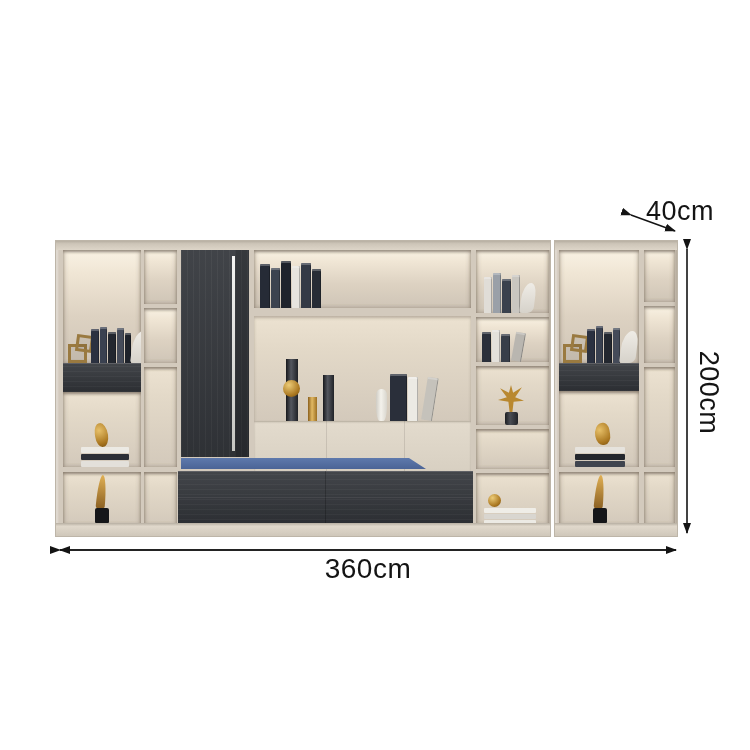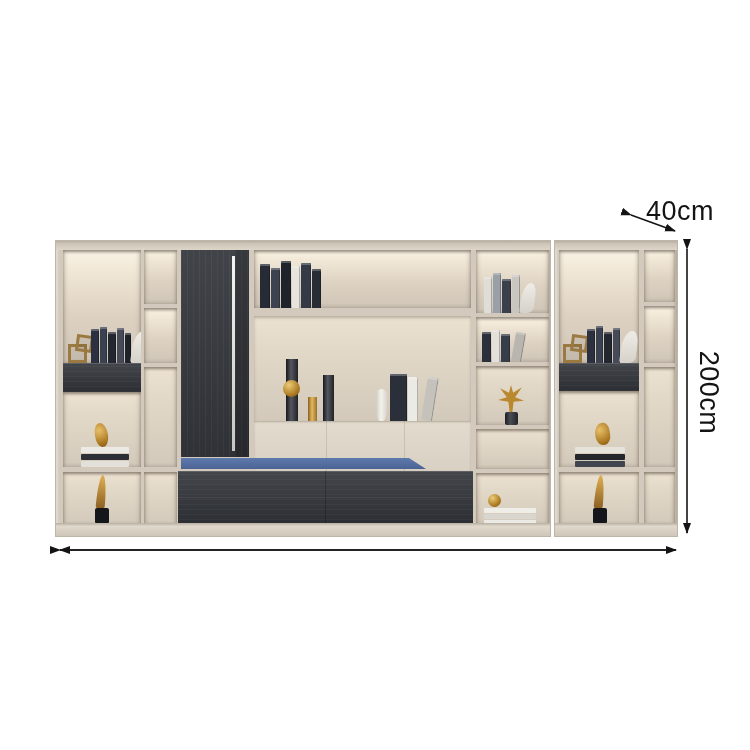--- a/index.html
+++ b/index.html
@@ -201,16 +201,17 @@
       <marker id="ah" markerWidth="12" markerHeight="10" refX="10" refY="4" orient="auto" markerUnits="userSpaceOnUse">
         <path d="M0,0 L11,4 L0,8 z" fill="#141414"></path>
       </marker>
     </defs>
     <line x1="60" y1="550" x2="676" y2="550" stroke="#141414" stroke-width="1.6" marker-start="url(#ah)" marker-end="url(#ah)" transform="rotate(180 60 550) rotate(180 60 550)"></line>
     <line x1="676" y1="550" x2="60" y2="550" stroke="#141414" stroke-width="1.6" marker-end="url(#ah)"></line>
     <line x1="687" y1="249" x2="687" y2="533" stroke="#141414" stroke-width="1.6" marker-start="url(#ah)" marker-end="url(#ah)"></line>
     <line x1="631" y1="215" x2="675" y2="231" stroke="#141414" stroke-width="1.6" marker-start="url(#ah)" marker-end="url(#ah)"></line>
   </svg>
 
+  <div class="dimlabel" style="left:288px;top:553px;width:160px;text-align:center;font-size:28px;">360cm</div>
   <div class="dimlabel" style="left:664px;top:377px;width:88px;text-align:center;transform:rotate(90deg);">200cm</div>
   <div class="dimlabel" style="left:646px;top:196px;">40cm</div>
 
 </div>
 
 </body></html>

